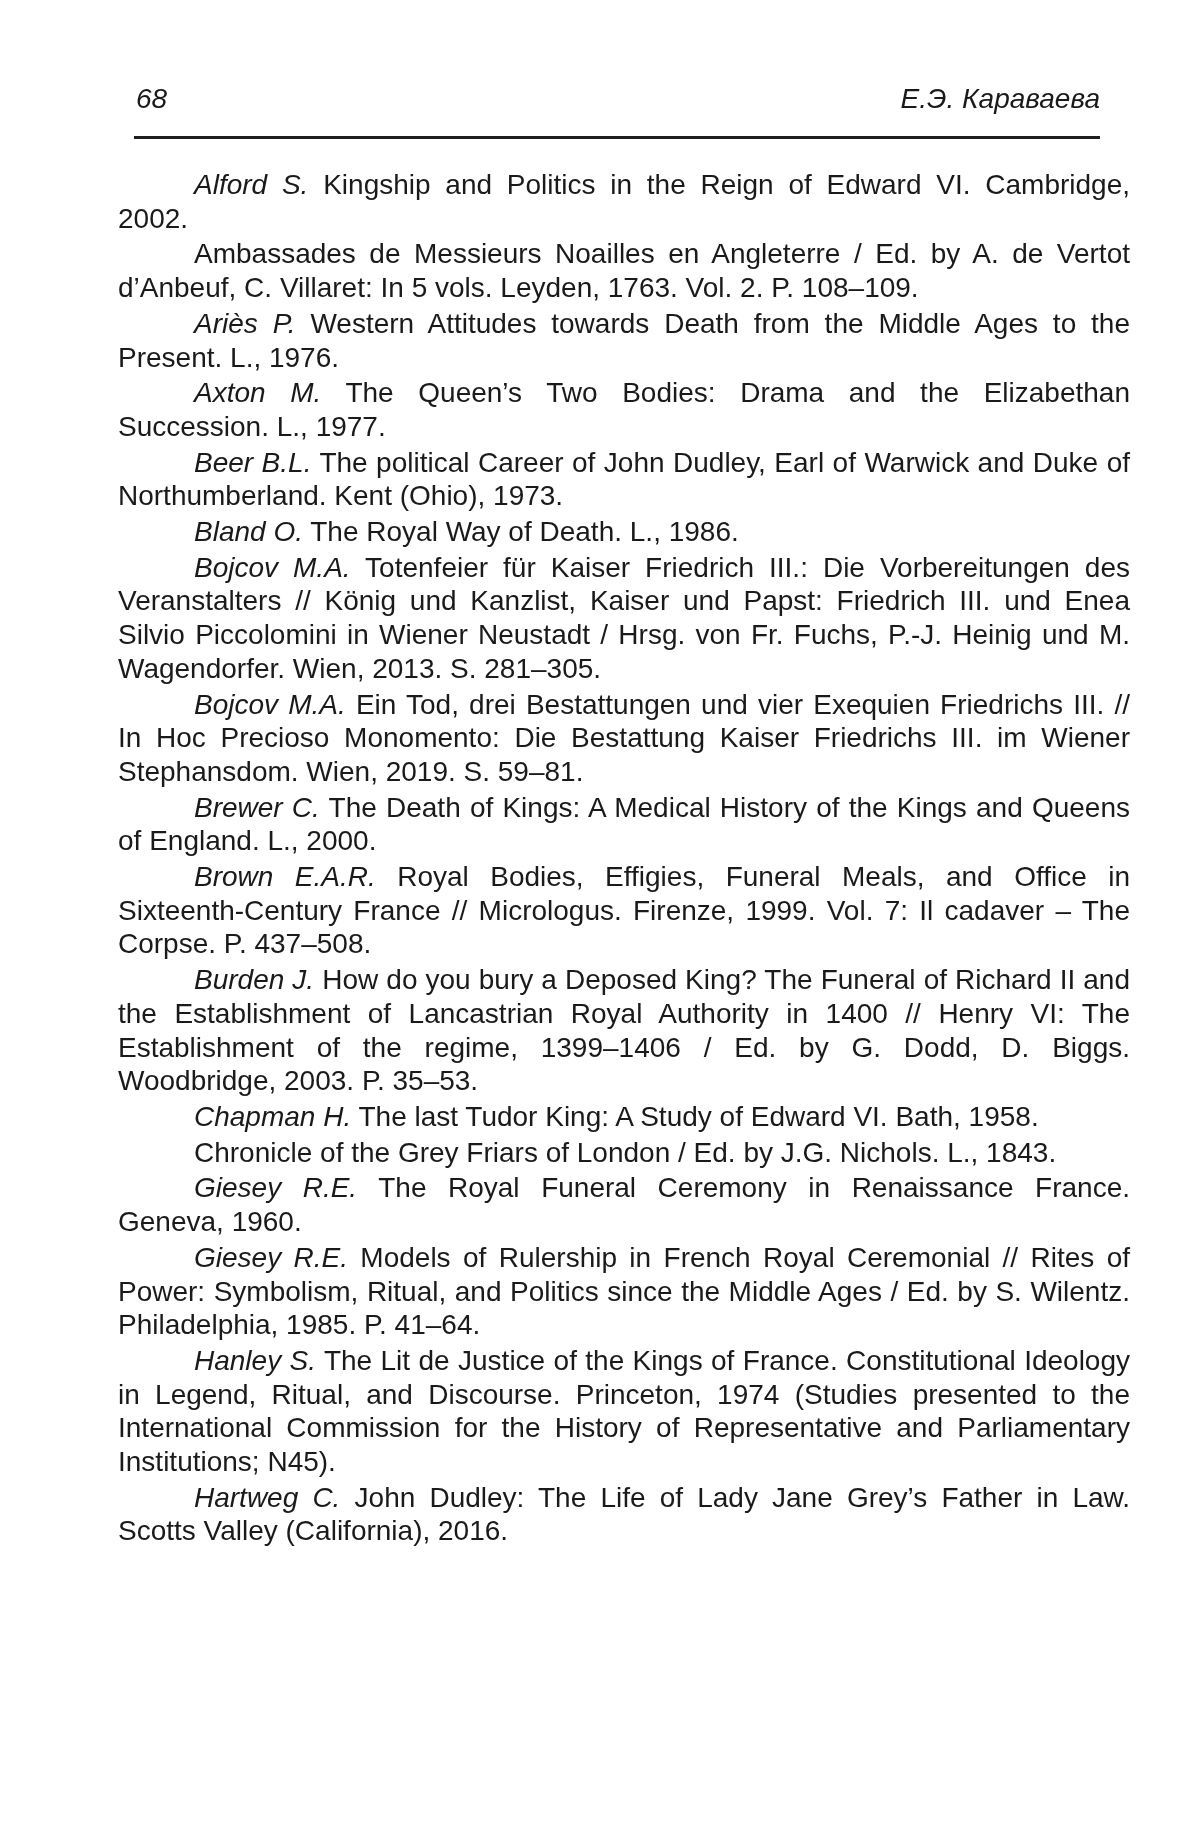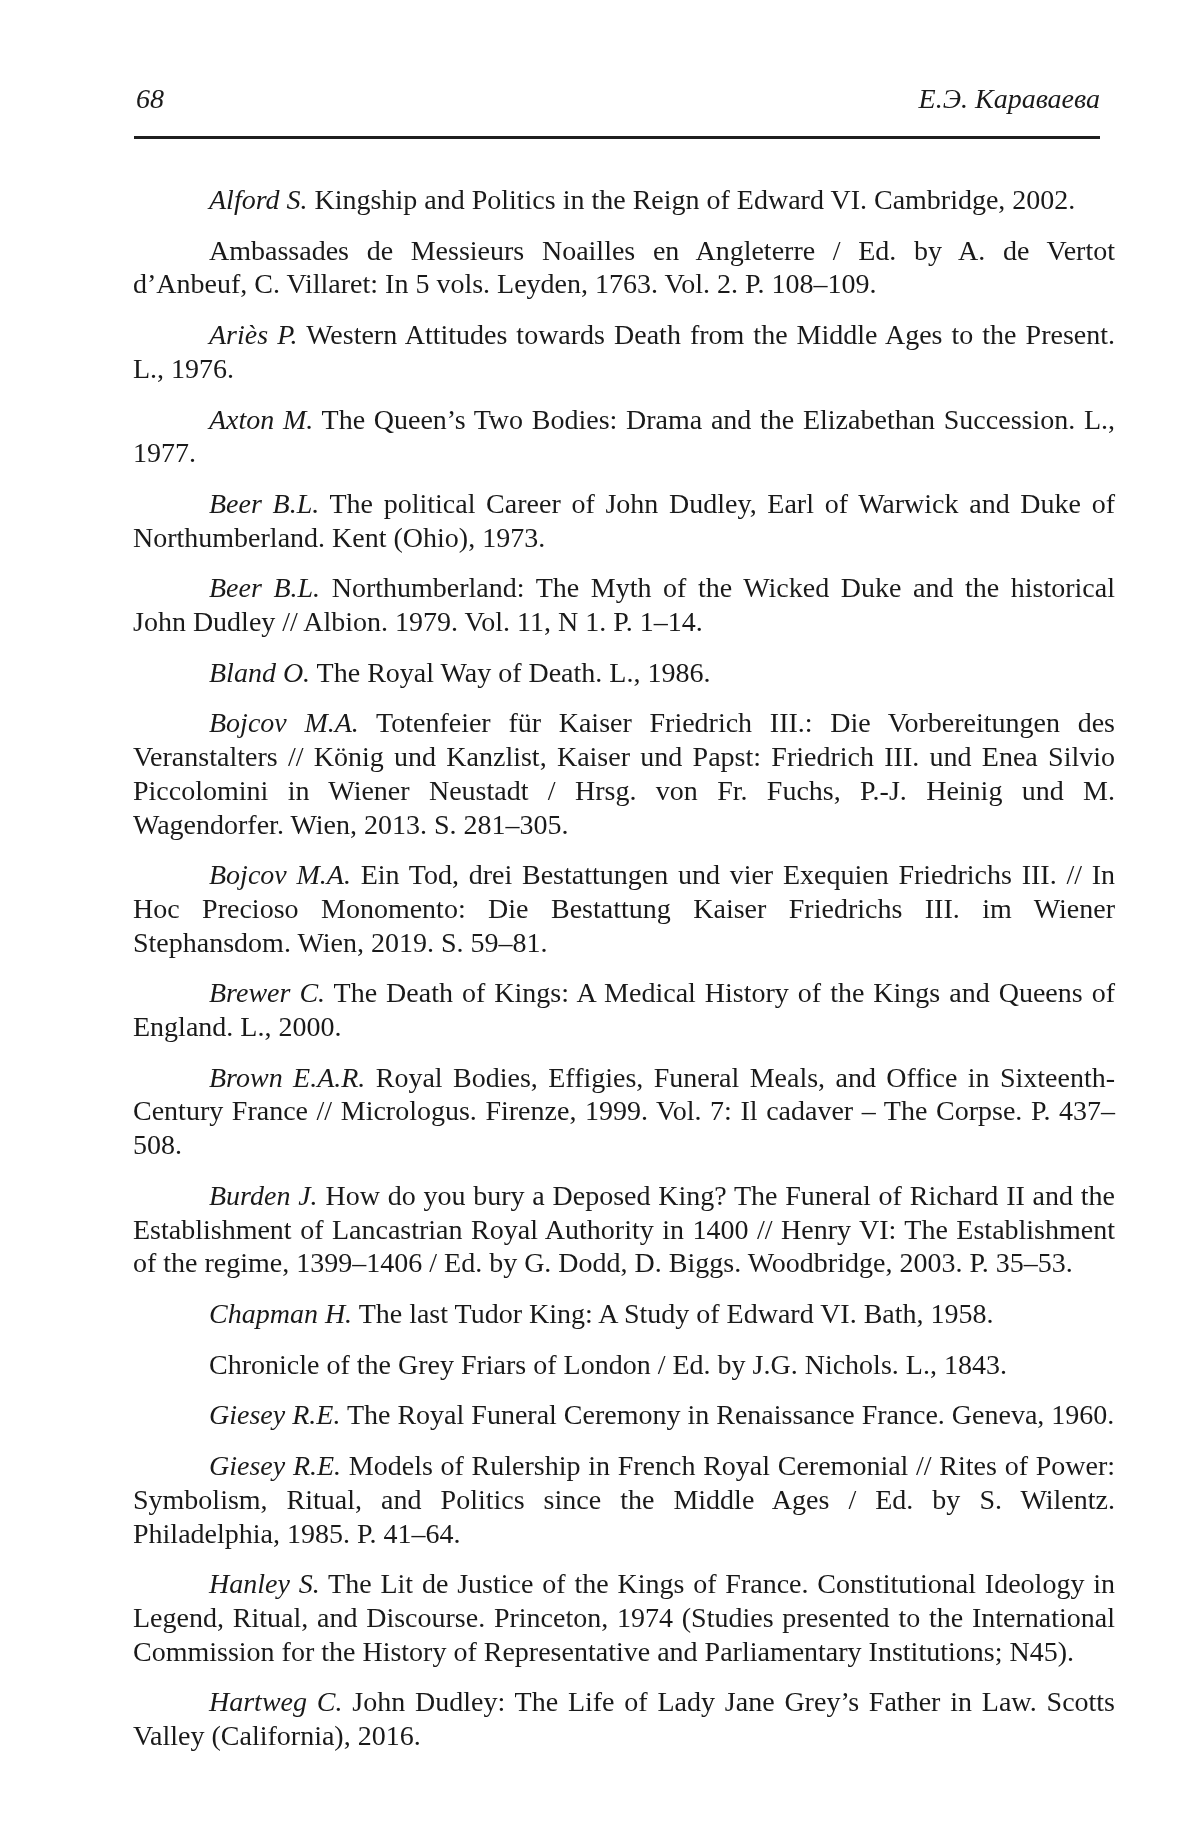--- a/index.html
+++ b/index.html
@@ -6,21 +6,21 @@
     margin: 0;
     padding: 0;
     background: #ffffff;
   }
   .page {
     position: relative;
     width: 1200px;
     height: 1842px;
     background: #ffffff;
     color: #1a1a1a;
-    font-family: Liberation Serif, serif;
+    font-family: Liberation Sans, sans-serif;
     overflow: hidden;
   }
   .page-header {
     position: absolute;
     left: 134px;
     top: 82px;
     width: 966px;
     height: 34px;
     font-size: 28px;
     font-style: italic;
@@ -49,21 +49,21 @@
   .references {
     position: absolute;
     left: 116px;
     top: 166px;
     width: 1016px;
     font-size: 28px;
     line-height: 33.7px;
     text-align: justify;
   }
   .ref {
-    margin: 17px;
+    margin: 2px;
     padding: 0;
     text-indent: 76px;
   }
   .ref .author {
     font-style: italic;
   }
 </style>
 </head>
 <body>
 
@@ -72,21 +72,20 @@
     <span class="page-number">68</span>
     <span class="running-head">Е.Э. Караваева</span>
   </header>
   <div class="header-rule"></div>
   <main class="references" id="references">
       <p class="ref"><em class="author">Alford S.</em> <span>Kingship and Politics in the Reign of Edward VI. Cambridge, 2002.</span></p>
       <p class="ref"><span>Ambassades de Messieurs Noailles en Angleterre / Ed. by A. de Vertot d’Anbeuf, C. Villaret: In 5 vols. Leyden, 1763. Vol. 2. P. 108–109.</span></p>
       <p class="ref"><em class="author">Ariès P.</em> <span>Western Attitudes towards Death from the Middle Ages to the Present. L., 1976.</span></p>
       <p class="ref"><em class="author">Axton M.</em> <span>The Queen’s Two Bodies: Drama and the Elizabethan Succession. L., 1977.</span></p>
       <p class="ref"><em class="author">Beer B.L.</em> <span>The political Career of John Dudley, Earl of Warwick and Duke of Northumberland. Kent (Ohio), 1973.</span></p>
-      <p class="ref"><em class="author">Beer B.L.</em> <span>Northumberland: The Myth of the Wicked Duke and the historical John Dudley // Albion. 1979. Vol. 11, N 1. P. 1–14.</span></p>
       <p class="ref"><em class="author">Bland O.</em> <span>The Royal Way of Death. L., 1986.</span></p>
       <p class="ref"><em class="author">Bojcov M.A.</em> <span>Totenfeier für Kaiser Friedrich III.: Die Vorbereitungen des Veranstalters // König und Kanzlist, Kaiser und Papst: Friedrich III. und Enea Silvio Piccolomini in Wiener Neustadt / Hrsg. von Fr. Fuchs, P.-J. Heinig und M. Wagendorfer. Wien, 2013. S. 281–305.</span></p>
       <p class="ref"><em class="author">Bojcov M.A.</em> <span>Ein Tod, drei Bestattungen und vier Exequien Friedrichs III. // In Hoc Precioso Monomento: Die Bestattung Kaiser Friedrichs III. im Wiener Stephansdom. Wien, 2019. S. 59–81.</span></p>
       <p class="ref"><em class="author">Brewer C.</em> <span>The Death of Kings: A Medical History of the Kings and Queens of England. L., 2000.</span></p>
       <p class="ref"><em class="author">Brown E.A.R.</em> <span>Royal Bodies, Effigies, Funeral Meals, and Office in Sixteenth-Century France // Micrologus. Firenze, 1999. Vol. 7: Il cadaver – The Corpse. P. 437–508.</span></p>
       <p class="ref"><em class="author">Burden J.</em> <span>How do you bury a Deposed King? The Funeral of Richard II and the Establishment of Lancastrian Royal Authority in 1400 // Henry VI: The Establishment of the regime, 1399–1406 / Ed. by G. Dodd, D. Biggs. Woodbridge, 2003. P. 35–53.</span></p>
       <p class="ref"><em class="author">Chapman H.</em> <span>The last Tudor King: A Study of Edward VI. Bath, 1958.</span></p>
       <p class="ref"><span>Chronicle of the Grey Friars of London / Ed. by J.G. Nichols. L., 1843.</span></p>
       <p class="ref"><em class="author">Giesey R.E.</em> <span>The Royal Funeral Ceremony in Renaissance France. Geneva, 1960.</span></p>
       <p class="ref"><em class="author">Giesey R.E.</em> <span>Models of Rulership in French Royal Ceremonial // Rites of Power: Symbolism, Ritual, and Politics since the Middle Ages / Ed. by S. Wilentz. Philadelphia, 1985. P. 41–64.</span></p>

